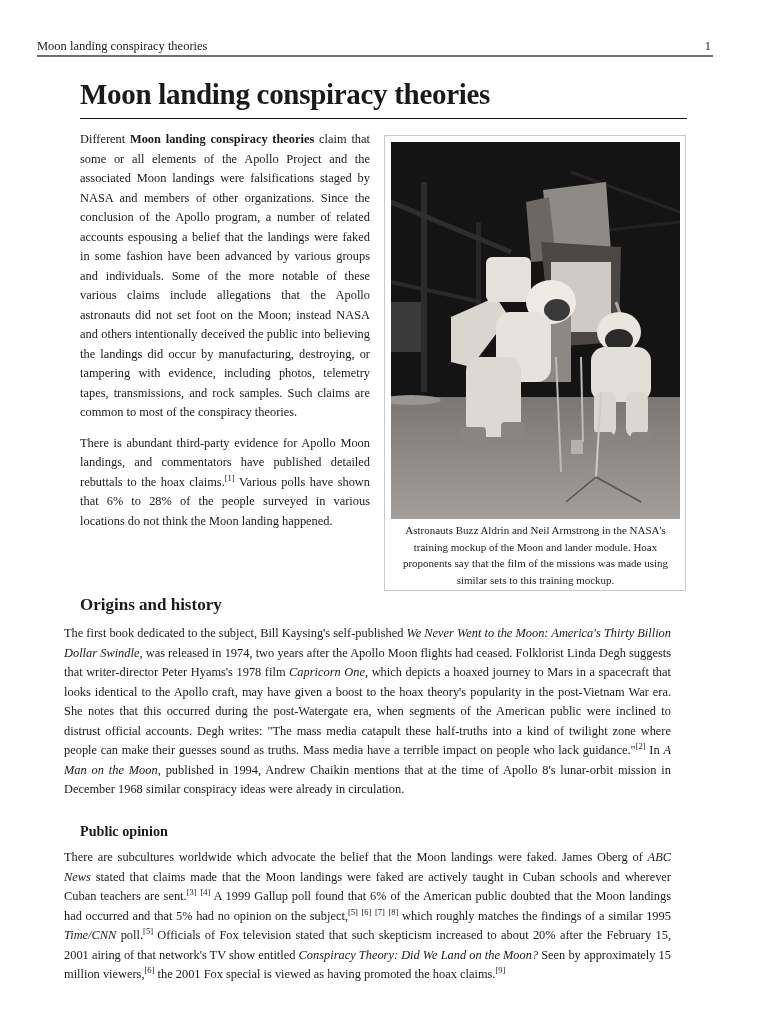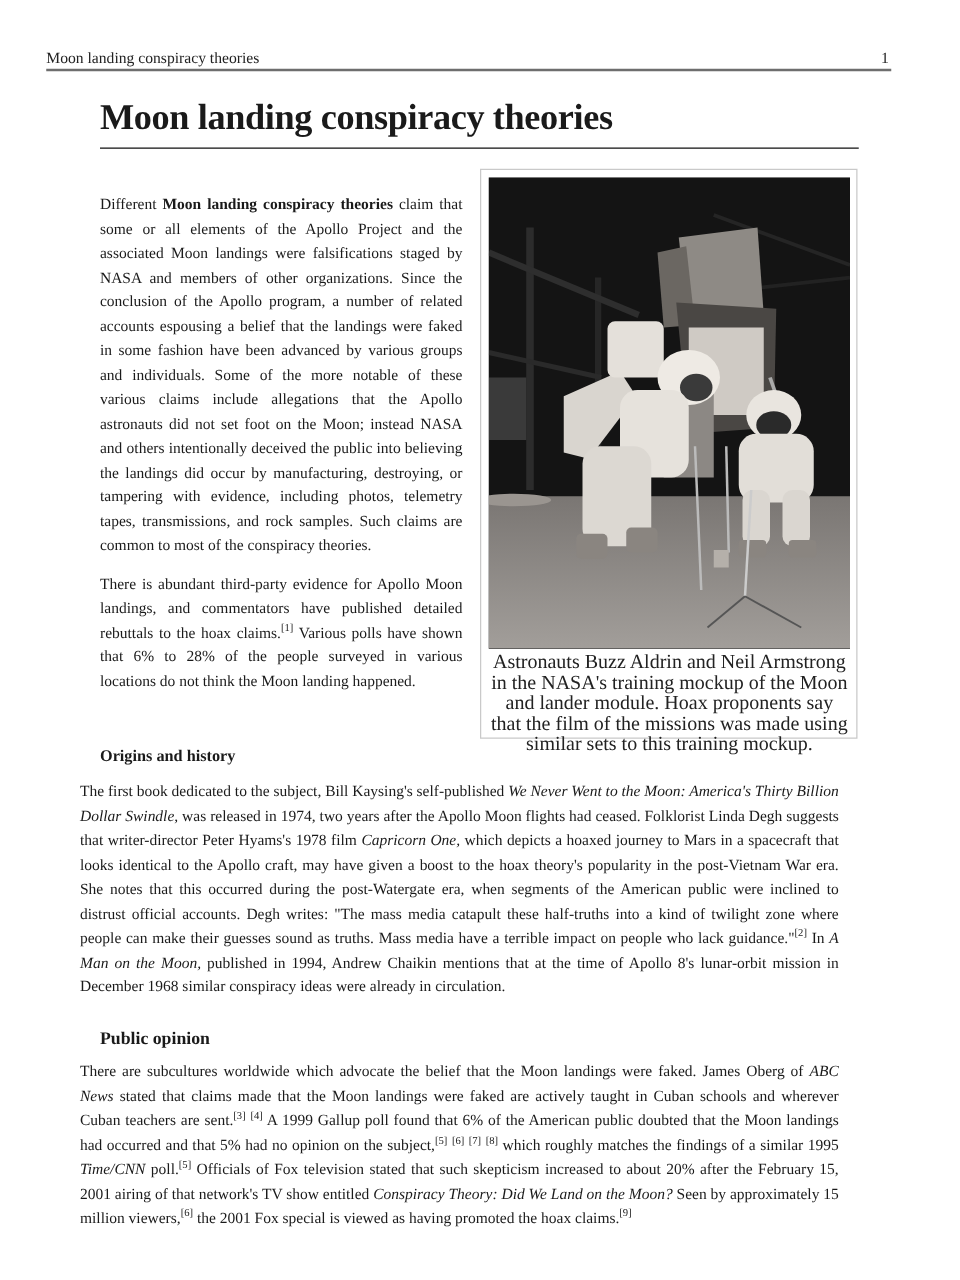--- a/index.html
+++ b/index.html
@@ -19,41 +19,41 @@
 
   .page-title {
     position: absolute; left: 80px; top: 74px; width: 607px; height: 44px;
     border-bottom: 1.5px solid #111;
     font-size: 29px; font-weight: bold; line-height: 40px; margin: 0;
     letter-spacing: -0.3px;
   }
 
   .lead-col {
     position: absolute; left: 80px; top: 130px; width: 290px;
-    font-size: 12.4px; line-height: 19.5px; text-align: justify; margin-top: 24px;
+    font-size: 12.4px; line-height: 19.5px; text-align: justify;
   }
   .lead-col p { margin: 0 0 11px 0; }
   sup { font-size: 8.5px; line-height: 0; vertical-align: 5px; }
 
   .figure {
     position: absolute; left: 384px; top: 135px; width: 302px; height: 456px;
     border: 1.5px solid #c9c9c9; box-sizing: border-box; background: #fff;
   }
   .photo {
     position: absolute; left: 6px; top: 6px; width: 289px; height: 377px;
     background: #151515; overflow: hidden;
   }
   .caption {
     position: absolute; left: 6px; top: 386px; width: 289px;
-    font-size: 16px; line-height: 16.5px; text-align: center; color: #222;
+    font-size: 11px; line-height: 16.5px; text-align: center; color: #222;
   }
 
   .section-h2 {
     position: absolute; left: 80px; width: 607px; margin: 0;
-    font-size: 13px; font-weight: bold; line-height: 22px;
+    font-size: 17px; font-weight: bold; line-height: 22px;
   }
   .section-h3 {
     position: absolute; left: 80px; width: 607px; margin: 0;
     font-size: 14.2px; font-weight: bold; line-height: 20px; font-family: Liberation Serif, serif;
   }
   .body-block {
     position: absolute; left: 64px; width: 607px;
     font-size: 12.4px; line-height: 19.5px; text-align: justify; margin: 0;
   }
   i { font-style: italic; }

